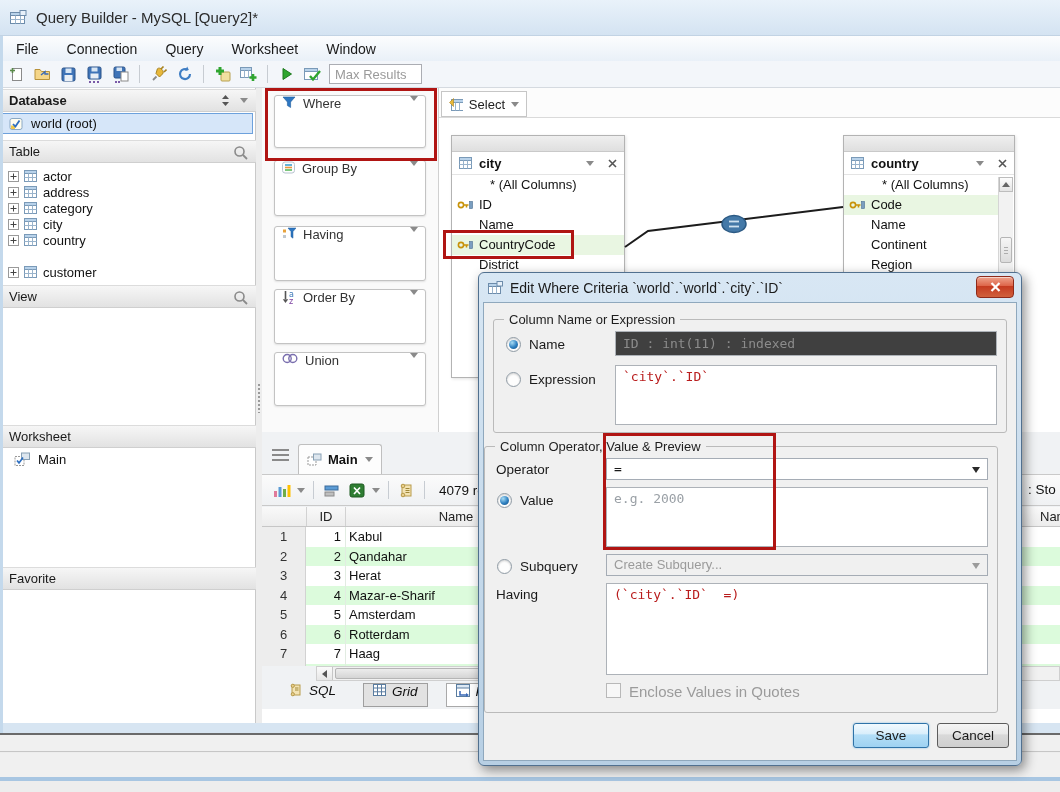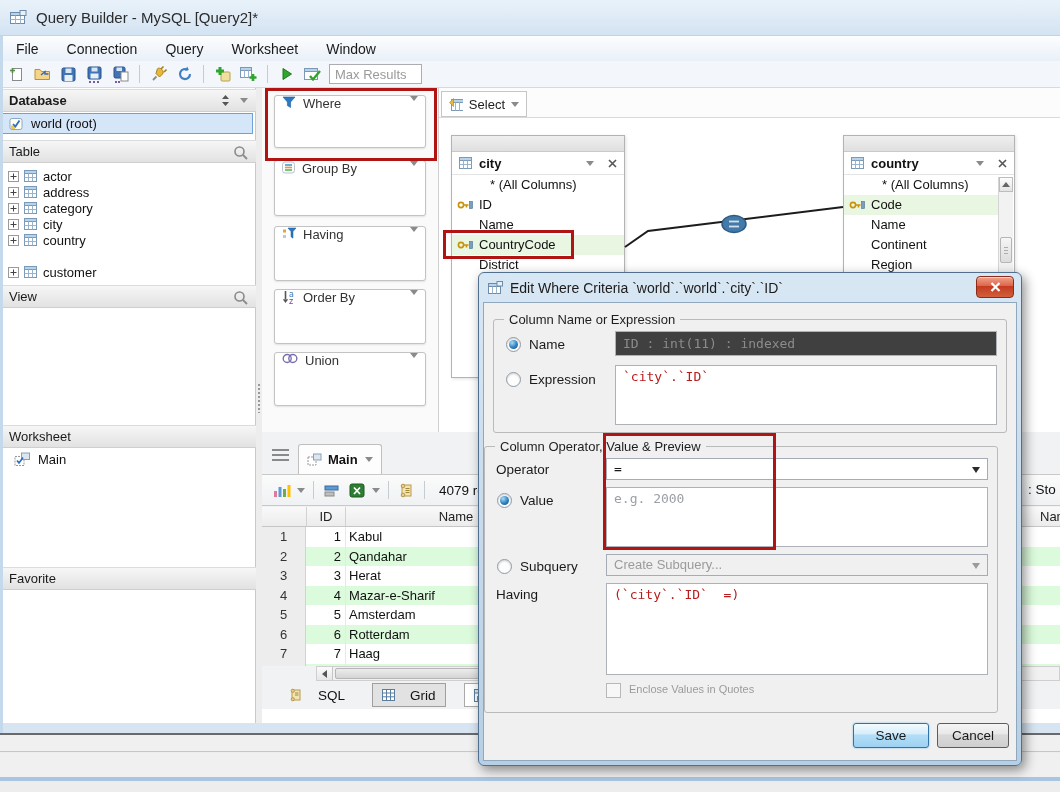--- a/index.html
+++ b/index.html
@@ -70,21 +70,21 @@
   .grow { position:absolute; left:0; width:798px; height:19.5px; font-size:13px; color:#111; }
   .grow.even { background:#dcfbdc; }
   .gnum { position:absolute; left:0; top:0; width:44px; height:100%; background:#ededed; border-right:1px solid #d2d2d2; text-align:center; line-height:19px; color:#333; }
   .gid { position:absolute; left:44px; top:0; width:40px; height:100%; text-align:right; padding-right:4px; line-height:19px; border-right:1px solid #e2ece2; }
   .gname { position:absolute; left:87px; top:0; line-height:19px; }
   .hscroll { position:absolute; left:54px; top:234px; width:744px; height:15px; background:#f1f1f1; border:1px solid #cfcfcf; }
   .hs-left { position:absolute; left:0; top:0; width:16px; height:13px; background:linear-gradient(180deg,#fbfbfb,#e6e6e6); border-right:1px solid #c6c6c6; display:flex; align-items:center; justify-content:center; }
   .left-tri { width:0; height:0; border-top:4px solid transparent; border-bottom:4px solid transparent; border-right:5px solid #555; }
   .hs-thumb { position:absolute; left:18px; top:1px; width:668px; height:11px; background:linear-gradient(180deg,#ececec,#d5d5d5); border:1px solid #b5b5b5; border-radius:2px; }
   .btabs { position:absolute; left:0; top:249px; width:798px; height:28px; display:flex; align-items:center; gap:18px; padding-left:18px; }
-  .btab { display:flex; align-items:center; gap:15px; font-size:13.5px; color:#111; height:24px; padding:0 9px; }
+  .btab { display:flex; gap:6px; font-size:13.5px; color:#111; height:24px; padding:0 9px;font-style:italic; }
   .btab.boxed { border:1px solid #a9a9a9; background:#fff; }
   .btab.active { background:#e2e2e2; border:1px solid #9f9f9f; }
   .res-bottom { position:absolute; left:0; top:277px; width:798px; height:14px; background:#fff; }
 
   
   .strip-blue1 { left:0; top:723px; width:1060px; height:10px; background:#d7e5f2; }
   .strip-dark  { left:0; top:733px; width:1060px; height:2px; background:#6a6a6a; }
   .statusbar   { left:0; top:735px; width:1060px; height:17px; background:#f0f0f0; border-bottom:1px solid #c6c6c6; }
   .statusbar2  { left:0; top:753px; width:1060px; height:24px; background:#f0f0f0; }
   .strip-blue2 { left:0; top:777px; width:1060px; height:4px; background:#a8c6e2; }
@@ -103,21 +103,21 @@
   .dfield { position:absolute; border:1px solid #adb2b8; font-family:"DejaVu Sans Mono", monospace; font-size:13px; }
   .dfield.disabled { background:#404040; color:#8c8c8c; }
   .dtext { background:#fff; color:#b91c1c; resize:none; outline:none; padding:3px 7px; }
   .dtext::placeholder { color:#9aa0a6; }
   .dinput { padding:0 7px; }
   .combo { position:absolute; border:1px solid #a5acb5; background:#fff; font-family:"DejaVu Sans Mono", monospace; font-size:13px; color:#1a1a1a; line-height:20px; padding-left:7px; }
   .combo .arr { position:absolute; right:7px; top:8px; width:0; height:0; border-left:4.5px solid transparent; border-right:4.5px solid transparent; border-top:6px solid #2a2a2a; }
   .combo.disabled { background:#f0f0f0; color:#9b9b9b; font-family:"Liberation Sans",sans-serif; }
   .combo.disabled .arr { border-top-color:#9b9b9b; }
   .chk { position:absolute; width:15px; height:15px; background:#f7f7f7; border:1px solid #b8b8b8; }
-  .chk-label { position:absolute; font-size:11px; color:#9b9b9b; }
+  .chk-label { position:absolute; font-size:15px; color:#9b9b9b; }
   .btn { position:absolute; height:25px; font-size:13.5px; color:#1a1a1a; text-align:center; line-height:23px; border-radius:3px; }
   .btn.save { width:76px; border:1px solid #2f73a8; background:linear-gradient(180deg,#f2fafe,#d7edfb 45%,#b4def7 46%,#9ed2f2); box-shadow:0 0 2px #7ab8e0; }
   .btn.cancel { width:72px; border:1px solid #5c5c5c; background:linear-gradient(180deg,#f5f5f5,#e8e8e8 45%,#d9d9d9 46%,#cfcfcf); }
 
   .redbox { position:absolute; border:3px solid #b01513; z-index:60; }
   svg { display:block; }
 </style>
 </head>
 <body>
 

